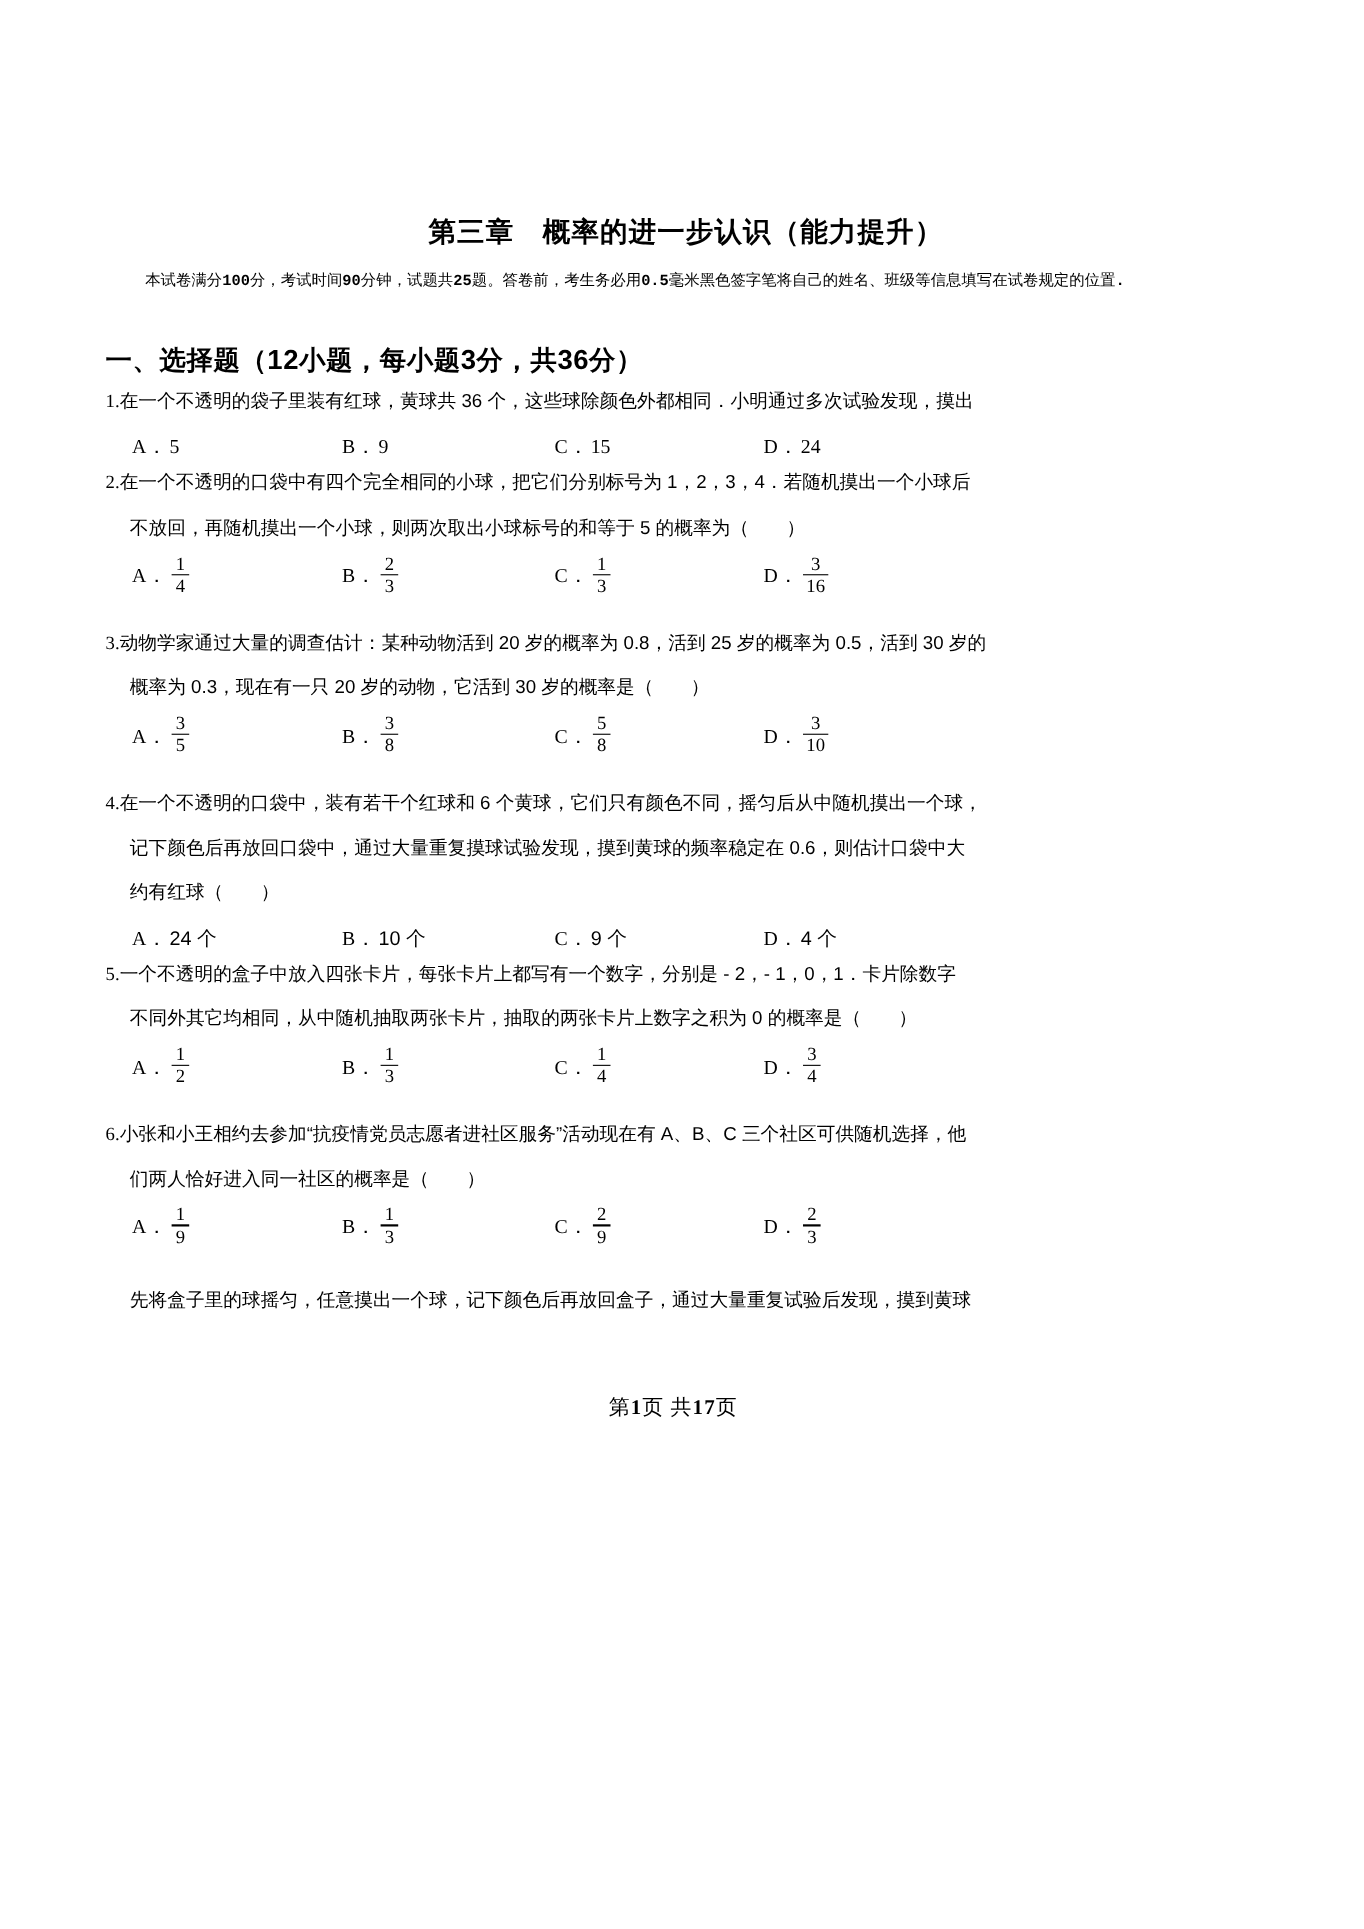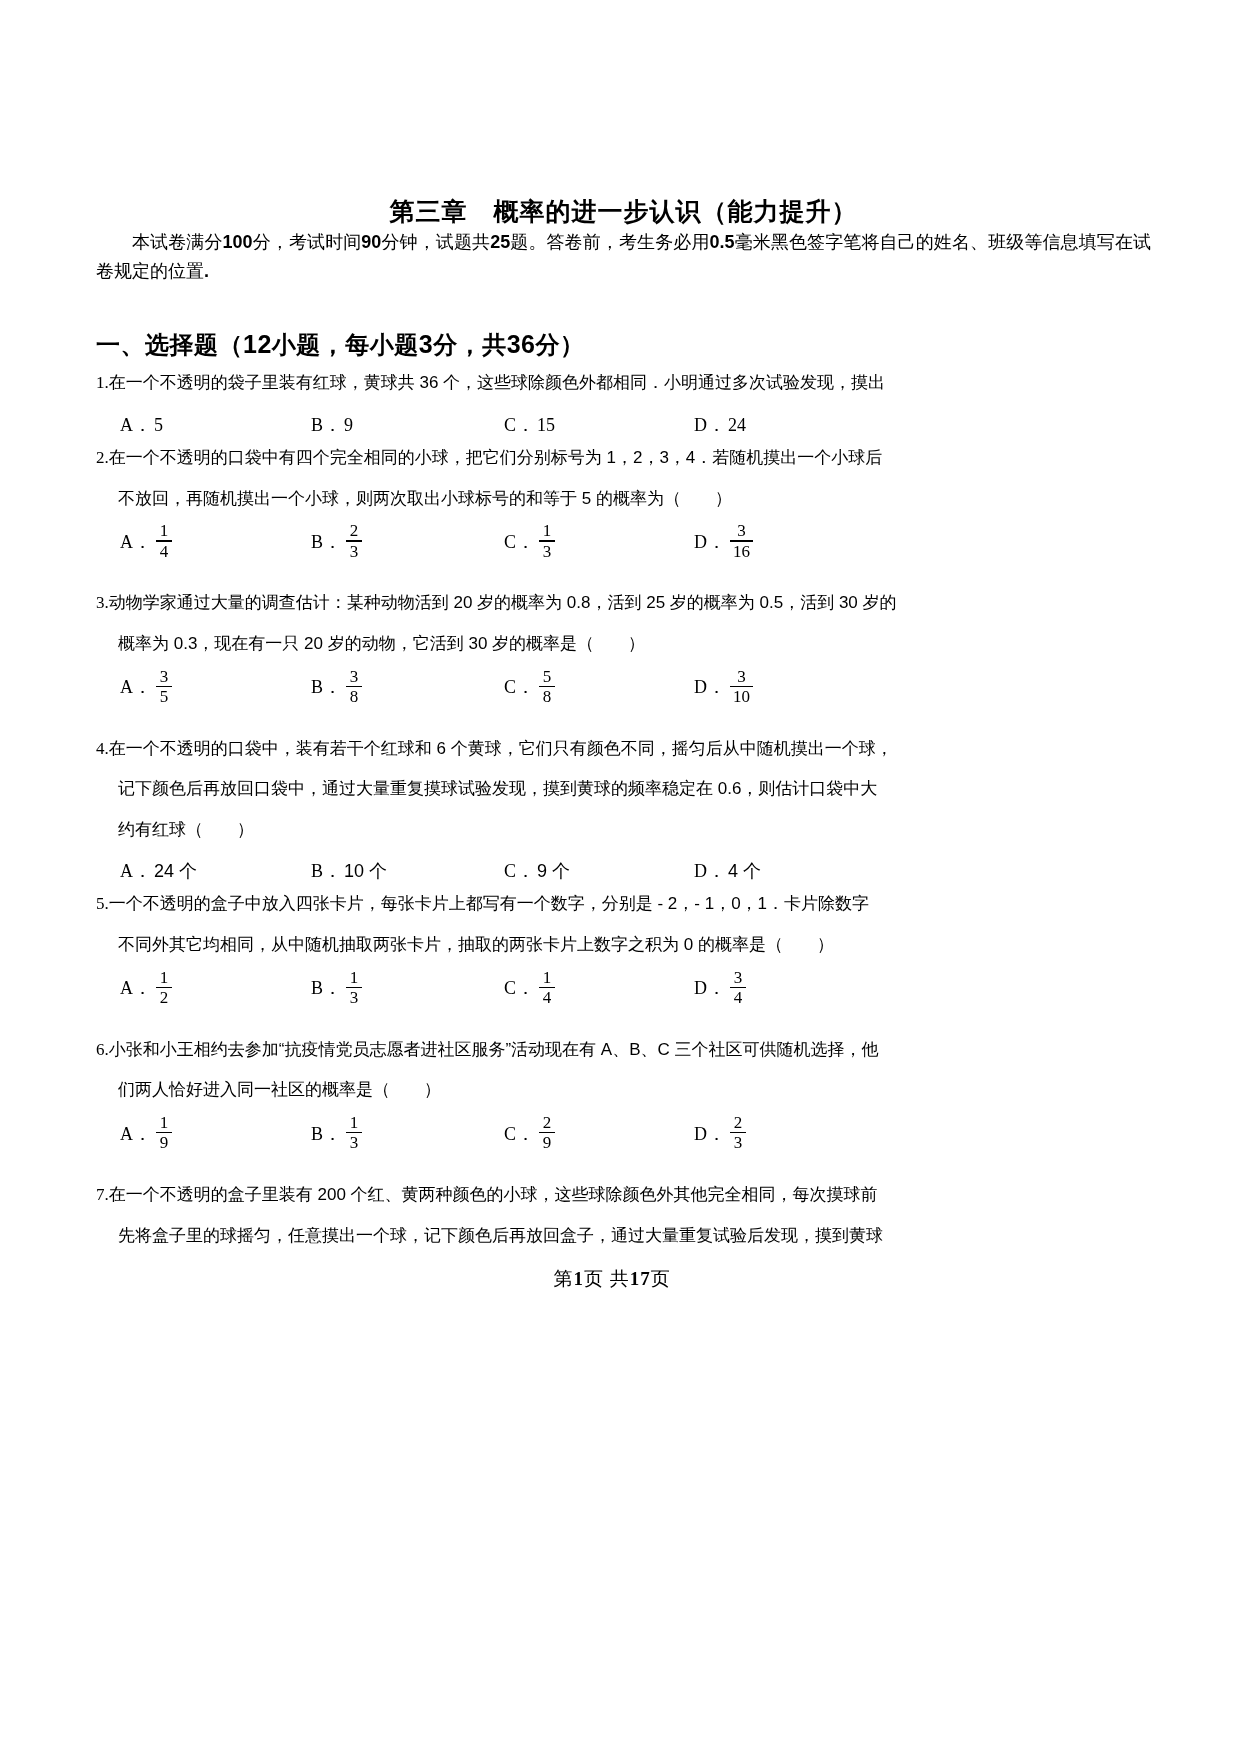--- a/index.html
+++ b/index.html
@@ -42,25 +42,25 @@
   }
 
   
   .notice-label {
     font-size: 18px;
     font-family: "Liberation Sans", "DejaVu Sans", sans-serif;
     margin-top: 29px;
     line-height: 1.5;
   }
   .notice-body {
-    font-size: 18px;
-    font-family: Liberation Sans, sans-serif;
+    font-size: 14px;
+    font-family: Liberation Mono, monospace;
     line-height: 1.62;
     text-indent: 36px;
-    margin-top: 2px;
+    margin-top: 19px;
     text-align: justify;
   }
   .b { font-weight: bold; }
 
   
   .section-heading {
     font-size: 24px;
     font-weight: bold;
     font-family: "Liberation Sans", "DejaVu Sans", sans-serif;
     margin-top: 43px;
@@ -375,21 +375,20 @@
             <span class="frac-box">
               <span class="numer">2</span>
               <span class="bar"></span>
               <span class="denom">3</span>
             </span>
           </span>
       </div>
     </div>
 
     <div class="question">
-      <div class="q-line1"><span class="qnum">7.</span><span>在一个不透明的盒子里装有 200 个红、黄两种颜色的小球，这些球除颜色外其他完全相同，每次摸球前</span></div>
       <div class="q-cont">先将盒子里的球摇匀，任意摸出一个球，记下颜色后再放回盒子，通过大量重复试验后发现，摸到黄球</div>
     </div>
 
   </div>
 
   <div class="footer">
     <span>第</span><span class="pg">1</span><span>页 共</span><span class="pg">17</span><span>页</span>
   </div>
 </div>
 

